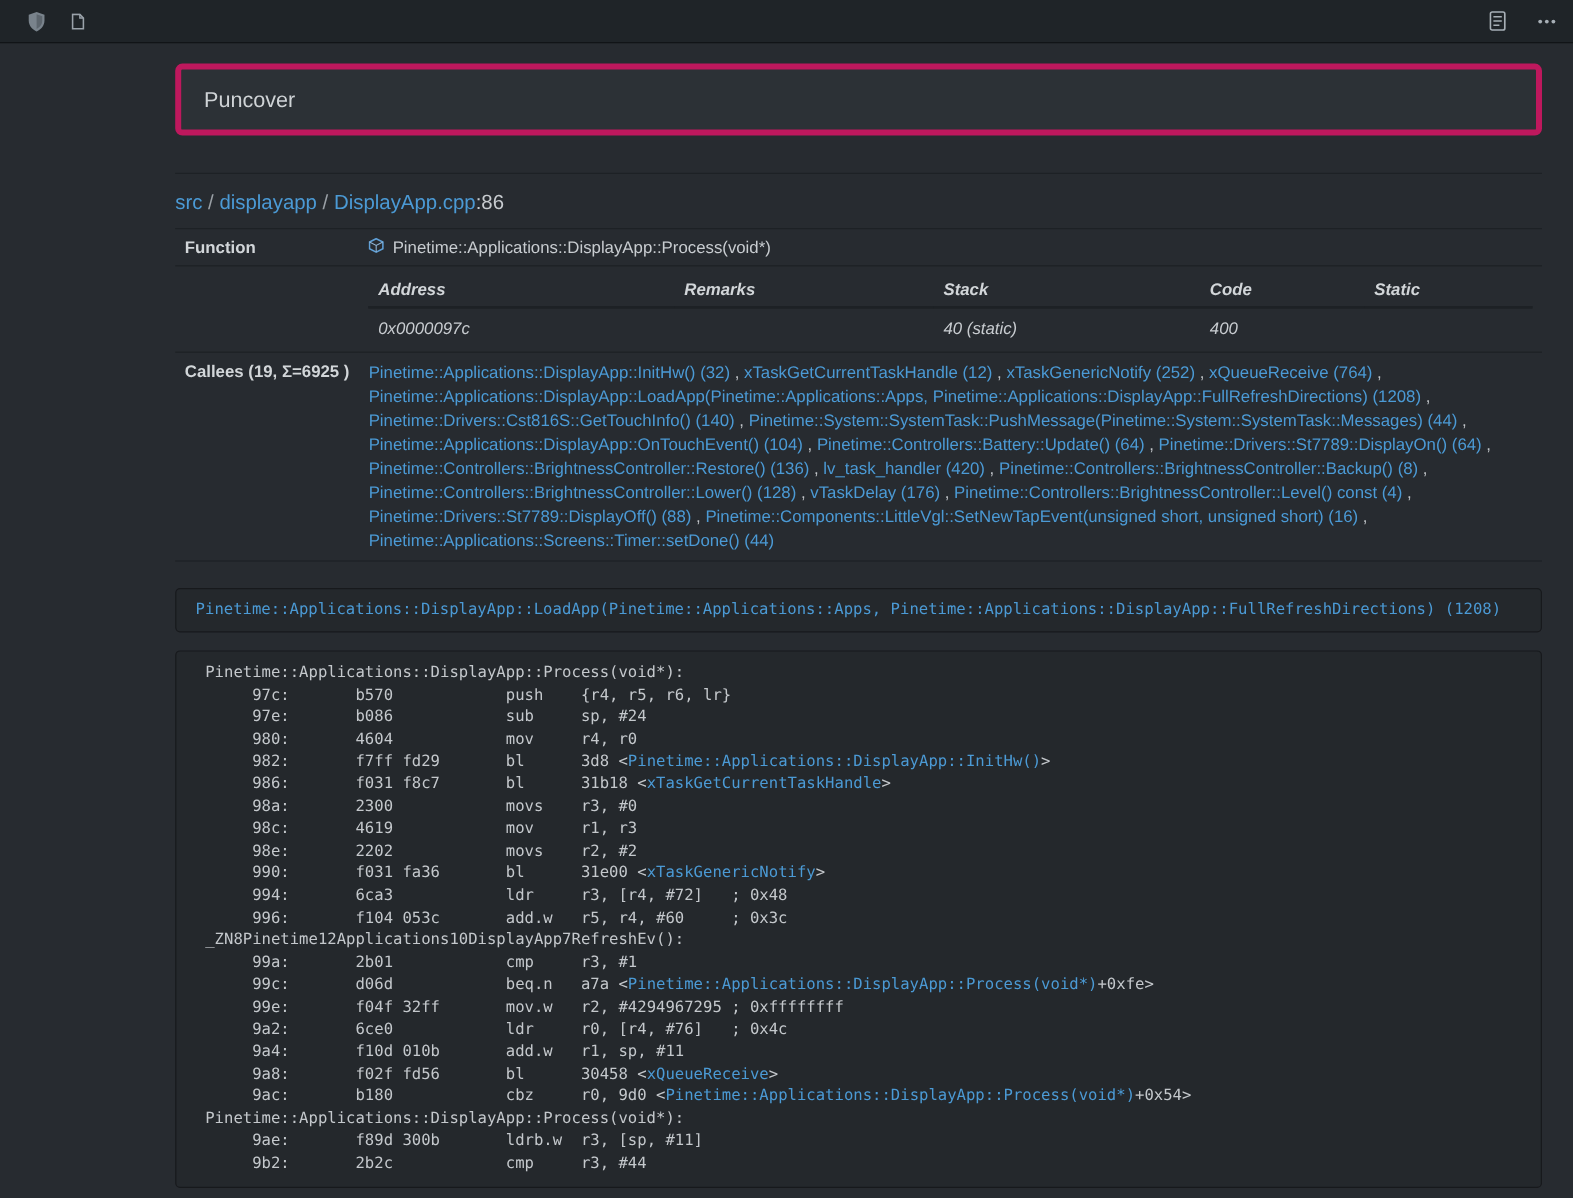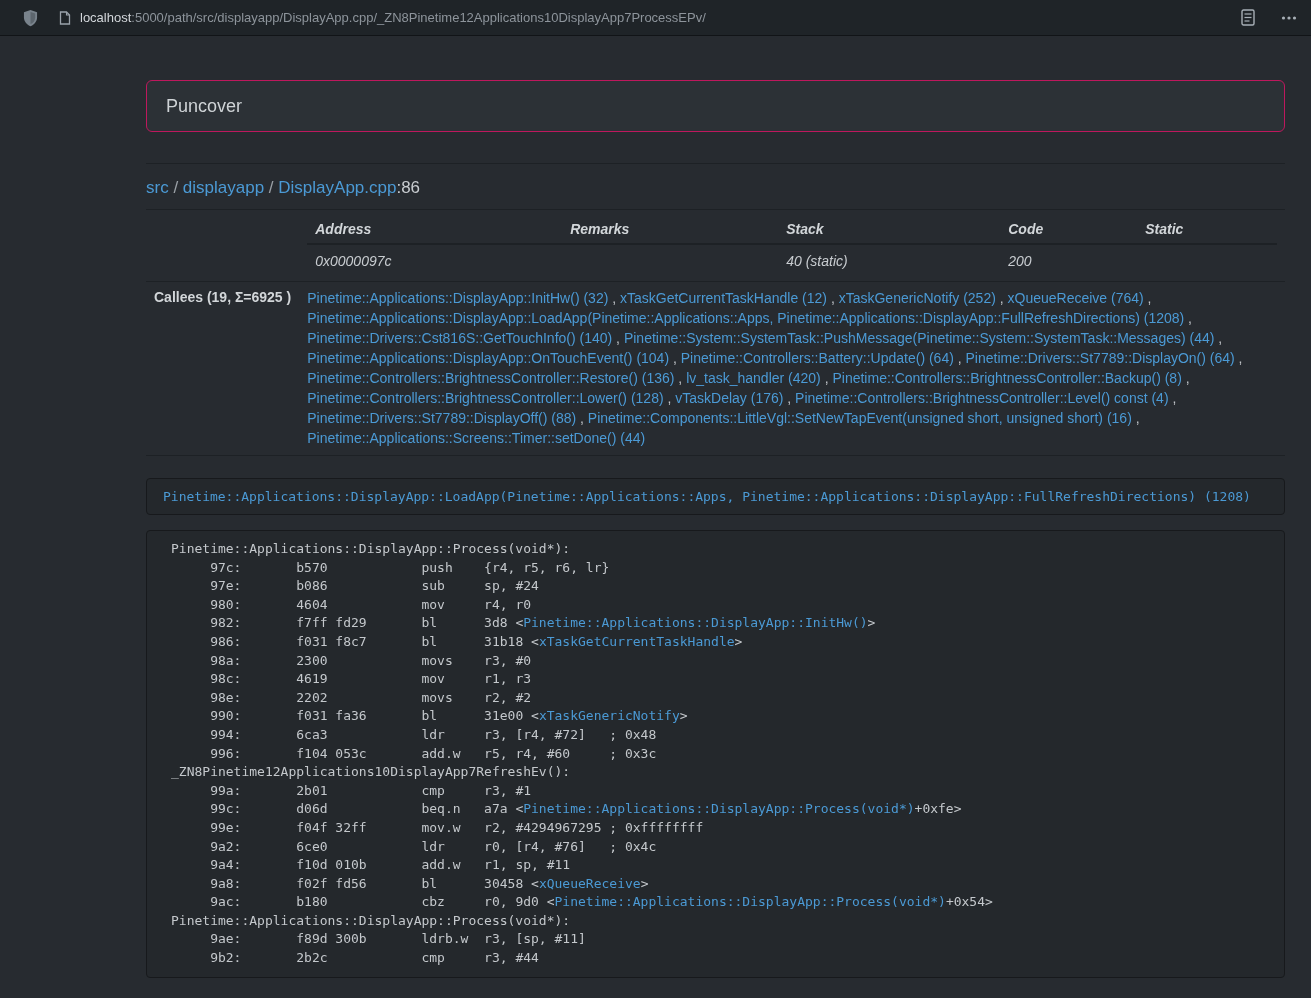--- a/index.html
+++ b/index.html
@@ -27,23 +27,23 @@
   .url { font-size: 13px; white-space: nowrap; overflow: hidden; }
   .url .host { color: #d3d7db; }
   .url .path { color: #8d949b; }
   .topbar-right { display: flex; align-items: center; gap: 26px; margin-right: 14px; }
   .tb-icon { display: inline-flex; align-items: center; cursor: pointer; }
 
   
   .container { margin-left: 146px; margin-right: 26px; }
 
   .jumbotron {
-    margin-top: 44px;
+    margin-top: 17px;
     background: #2c3136;
-    border: 1px solid #be185d;
+    border: 5px solid #be185d;
     border-radius: 6px;
     padding: 14px 19px;
   }
   .jumbotron h1 { font-size: 18px; font-weight: 400; color: #cfd3d6; line-height: 22px; }
 
   hr.divider { margin: 31px 0 0; border: 0; border-top: 1px solid #1d2125; }
 
   .breadcrumb { margin: 14px 0 11px; font-size: 17px; }
   .breadcrumb .crumb-sep { color: #9aa0a6; }
   .breadcrumb .line-no { color: #c8ccd0; }
@@ -110,21 +110,20 @@
       <path d="M8 3 L13 4.8 V8.6 C13 12.4 10.5 14.9 8 16 Z" fill="#5d666e"></path>
     </svg>
   </span>
   <div class="url-group">
     <span class="tb-icon">
       <svg width="12" height="14" viewBox="0 0 12 14">
         <path d="M1.5 1 h6 l3 3 v9 h-9 z" fill="none" stroke="#9aa2aa" stroke-width="1.3"></path>
         <path d="M7.5 1 v3 h3" fill="none" stroke="#9aa2aa" stroke-width="1.1"></path>
       </svg>
     </span>
-    <span class="url"><span class="host">localhost</span><span class="path">:5000/path/src/displayapp/DisplayApp.cpp/_ZN8Pinetime12Applications10DisplayApp7ProcessEPv/</span></span>
   </div>
   <div class="topbar-right">
     <span class="tb-icon">
       <svg width="14" height="17" viewBox="0 0 14 17">
         <rect x="1" y="1" width="12" height="15" rx="1.5" fill="none" stroke="#a7afb6" stroke-width="1.4"></rect>
         <line x1="3.5" y1="5" x2="10.5" y2="5" stroke="#a7afb6" stroke-width="1.2"></line>
         <line x1="3.5" y1="8.5" x2="10.5" y2="8.5" stroke="#a7afb6" stroke-width="1.2"></line>
         <line x1="3.5" y1="12" x2="8.5" y2="12" stroke="#a7afb6" stroke-width="1.2"></line>
       </svg>
     </span>
@@ -144,38 +143,52 @@
     <h1>Puncover</h1>
   </div>
 
   <hr class="divider">
 
   <div class="breadcrumb"><a href="#">src</a><span class="crumb-sep"> / </span><a href="#">displayapp</a><span class="crumb-sep"> / </span><a href="#">DisplayApp.cpp</a><span class="line-no">:86</span></div>
 
   <table class="outer">
     <tbody>
       <tr>
+        <th class="rl">Function</th>
+        <td>
+          <span class="fn-cell">
+            <span>
+              <svg width="13" height="13" viewBox="0 0 14 14">
+                <path d="M7 1 L13 4 V10 L7 13 L1 10 V4 Z" fill="none" stroke="#5f9fd6" stroke-width="1.4"></path>
+                <path d="M1 4 L7 7 L13 4 M7 7 V13" stroke="#8fb4d4" stroke-width="1" fill="none"></path>
+              </svg>
+            </span>
+            <span>Pinetime::Applications::DisplayApp::Process(void*)</span>
+          </span>
+        </td>
+      </tr>
+      <tr>
         <th class="rl"></th>
         <td class="nest">
           <table class="inner">
             <thead>
               <tr>
                   <th>Address</th>
                   <th>Remarks</th>
                   <th>Stack</th>
                   <th>Code</th>
                   <th>Static</th>
                 </tr>
             </thead>
             <tbody>
               <tr>
                   <td>0x0000097c</td>
                   <td></td>
                   <td>40 (static)</td>
-                  <td>200</td>
+                  <td>400</td>
                   <td></td>
                 </tr>
             </tbody>
           </table>
         </td>
       </tr>
       <tr>
         <th class="rl">Callees (19, Σ=6925 )</th>
         <td class="callees-cell"><a href="#">Pinetime::Applications::DisplayApp::InitHw() (32)</a><span class="sep"> , </span><a href="#">xTaskGetCurrentTaskHandle (12)</a><span class="sep"> , </span><a href="#">xTaskGenericNotify (252)</a><span class="sep"> , </span><a href="#">xQueueReceive (764)</a><span class="sep"> , </span><a href="#">Pinetime::Applications::DisplayApp::LoadApp(Pinetime::Applications::Apps, Pinetime::Applications::DisplayApp::FullRefreshDirections) (1208)</a><span class="sep"> , </span><a href="#">Pinetime::Drivers::Cst816S::GetTouchInfo() (140)</a><span class="sep"> , </span><a href="#">Pinetime::System::SystemTask::PushMessage(Pinetime::System::SystemTask::Messages) (44)</a><span class="sep"> , </span><a href="#">Pinetime::Applications::DisplayApp::OnTouchEvent() (104)</a><span class="sep"> , </span><a href="#">Pinetime::Controllers::Battery::Update() (64)</a><span class="sep"> , </span><a href="#">Pinetime::Drivers::St7789::DisplayOn() (64)</a><span class="sep"> , </span><a href="#">Pinetime::Controllers::BrightnessController::Restore() (136)</a><span class="sep"> , </span><a href="#">lv_task_handler (420)</a><span class="sep"> , </span><a href="#">Pinetime::Controllers::BrightnessController::Backup() (8)</a><span class="sep"> , </span><a href="#">Pinetime::Controllers::BrightnessController::Lower() (128)</a><span class="sep"> , </span><a href="#">vTaskDelay (176)</a><span class="sep"> , </span><a href="#">Pinetime::Controllers::BrightnessController::Level() const (4)</a><span class="sep"> , </span><a href="#">Pinetime::Drivers::St7789::DisplayOff() (88)</a><span class="sep"> , </span><a href="#">Pinetime::Components::LittleVgl::SetNewTapEvent(unsigned short, unsigned short) (16)</a><span class="sep"> , </span><a href="#">Pinetime::Applications::Screens::Timer::setDone() (44)</a></td>
       </tr>

